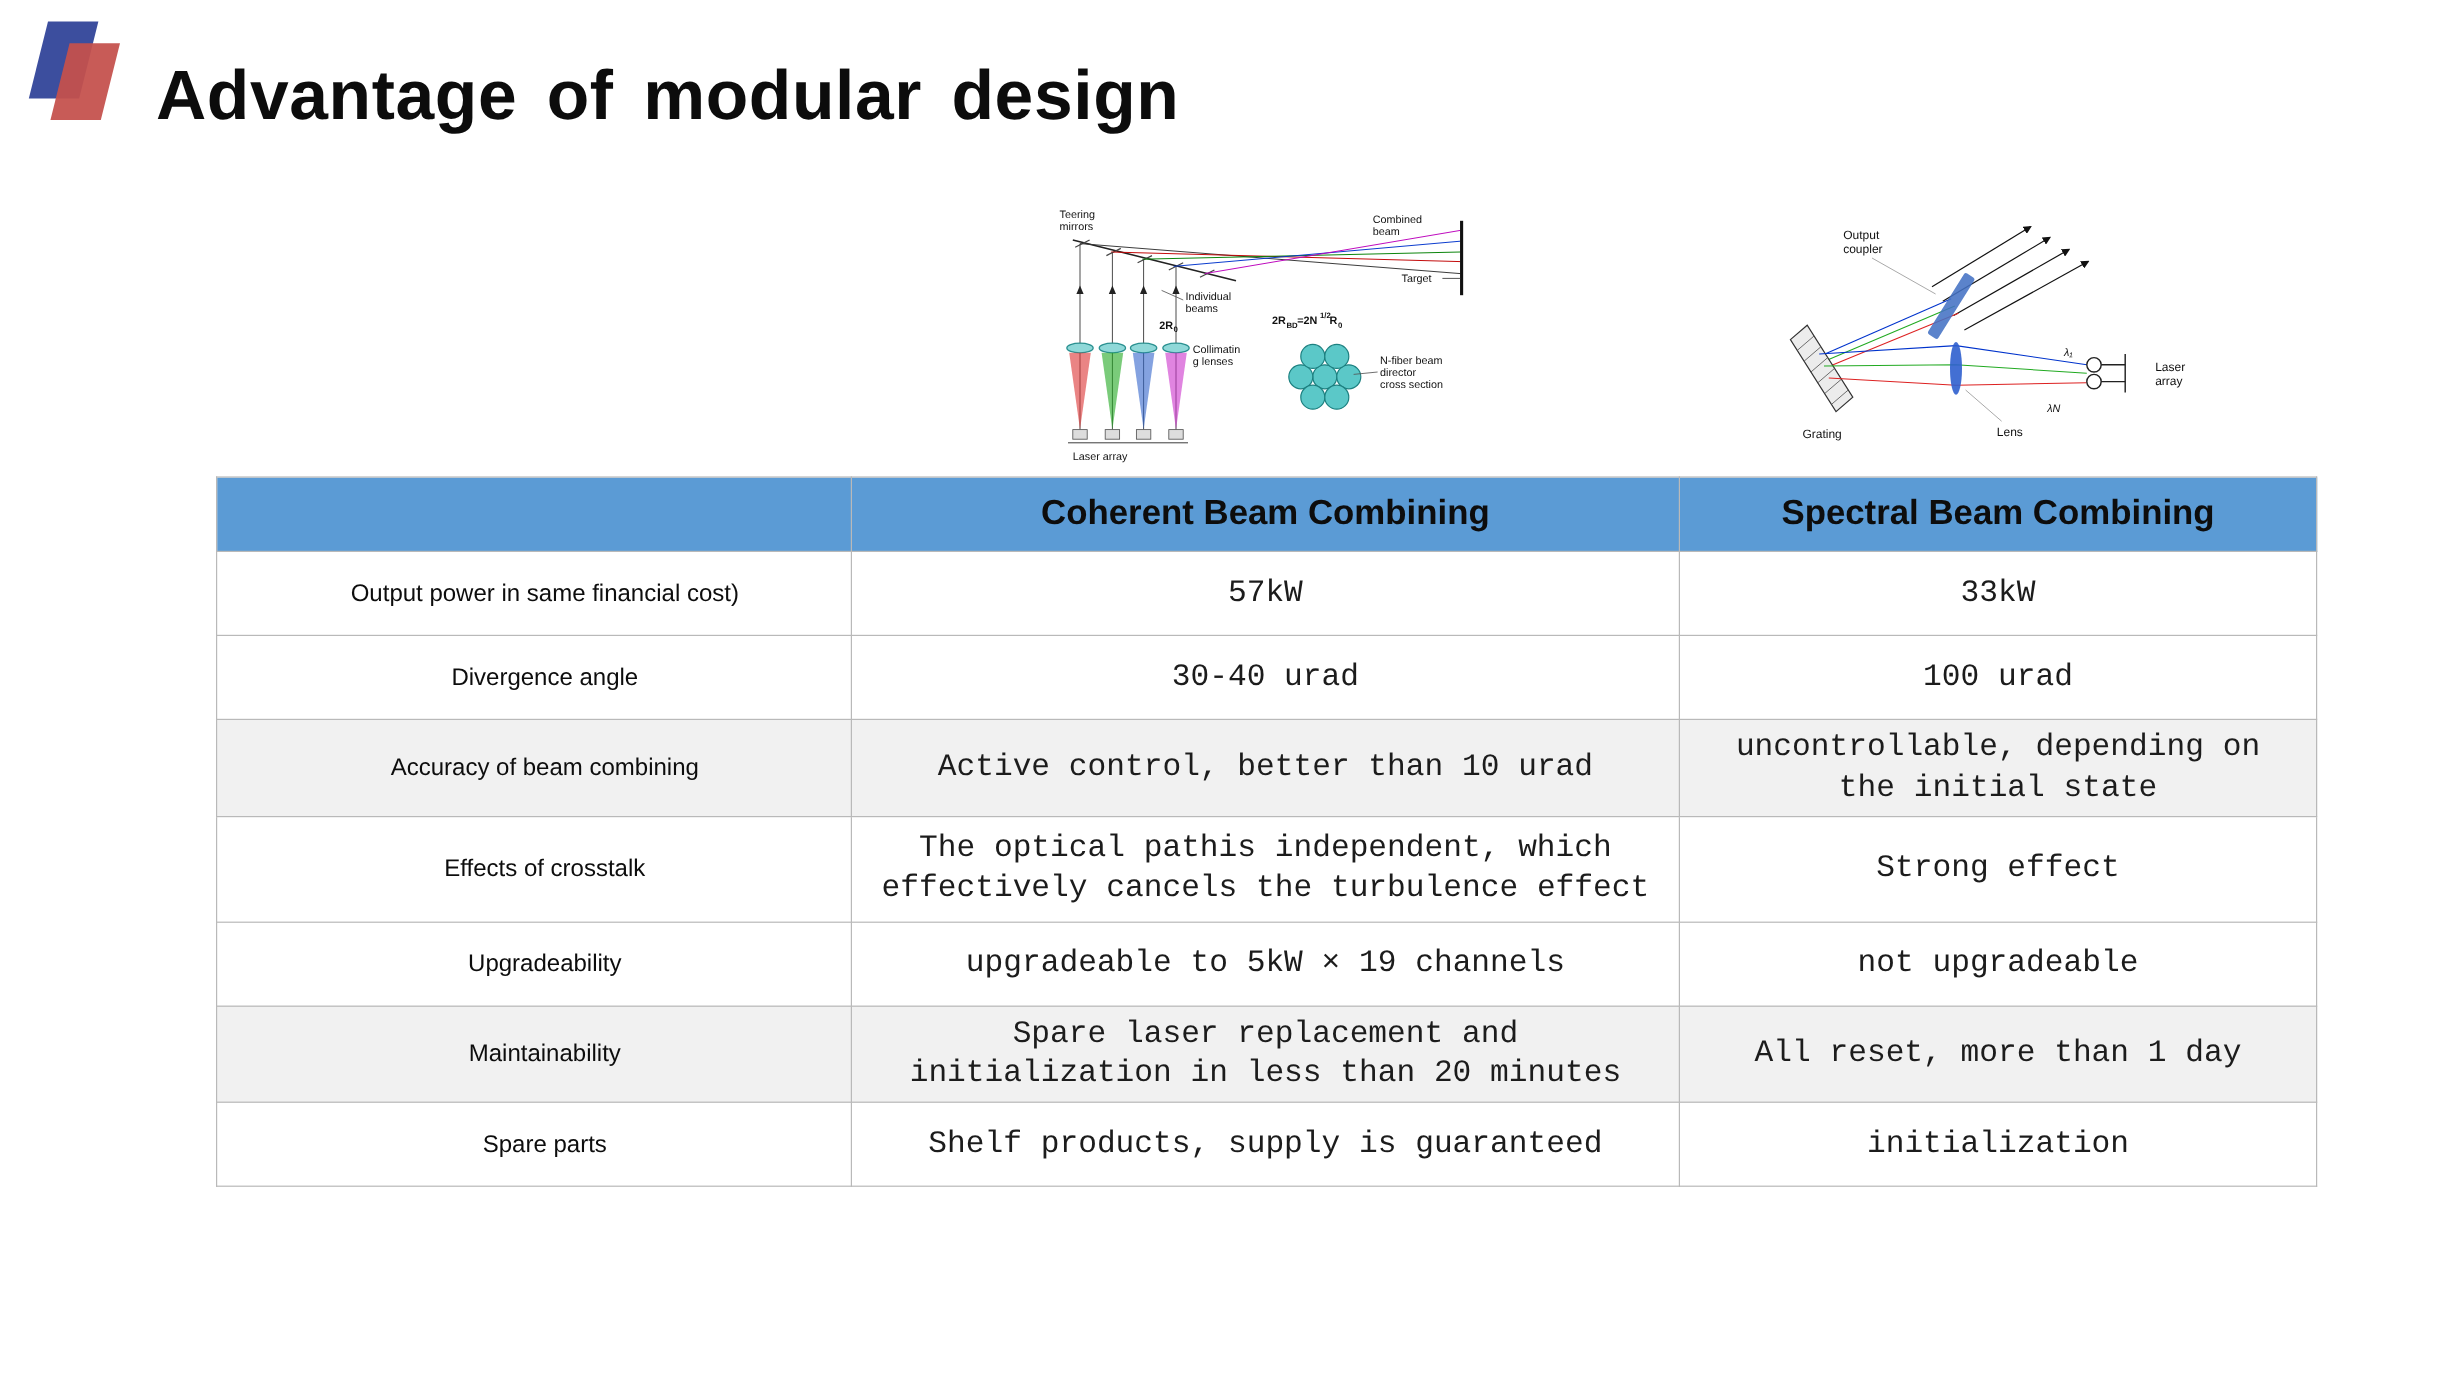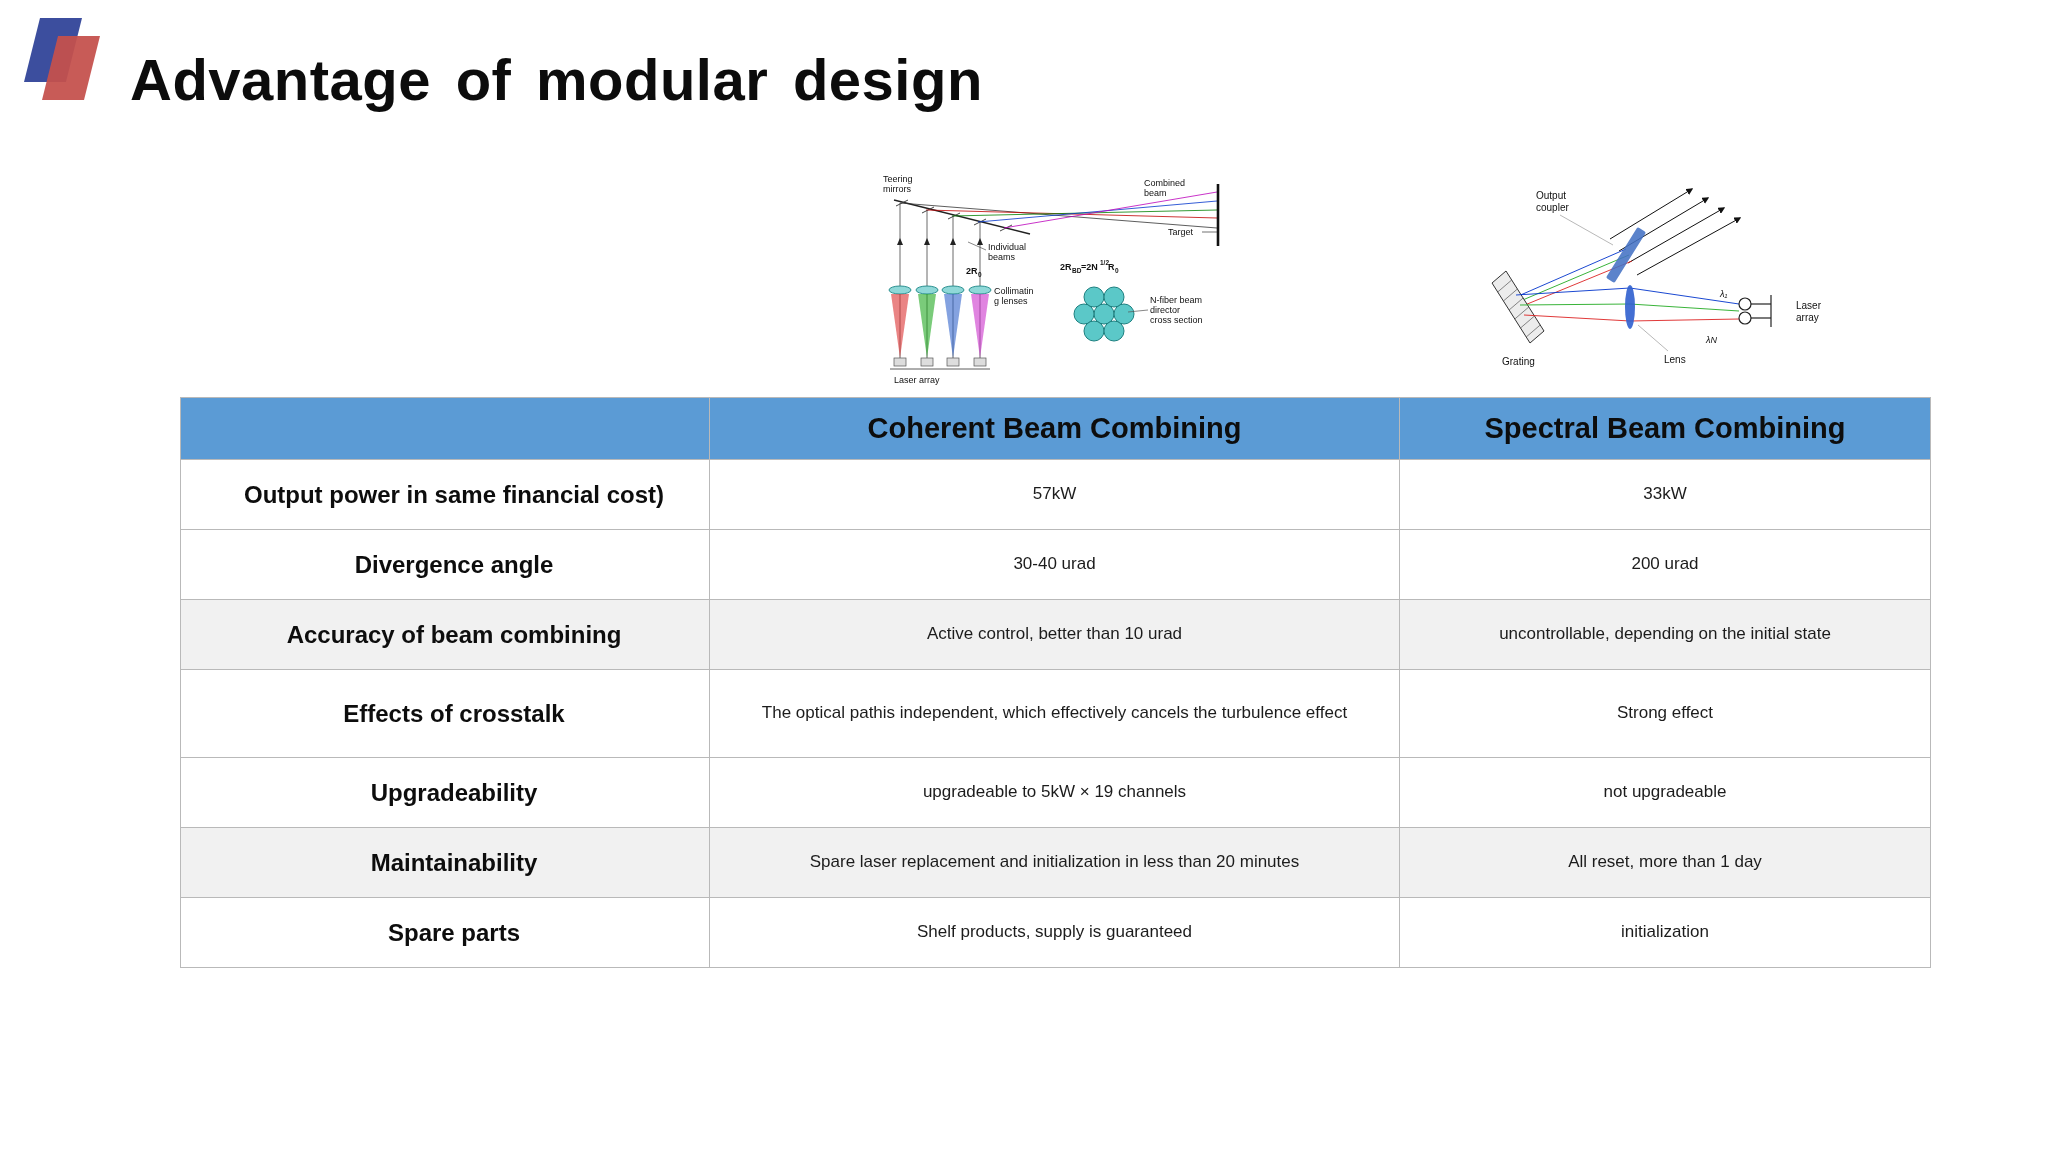--- a/index.html
+++ b/index.html
@@ -26,22 +26,22 @@
     position:absolute; left:180px; top:397px; width:1750px;
     border-collapse:collapse; table-layout:fixed;
   }
   .compare th, .compare td {
     border:1px solid #b9b9b9; text-align:center; vertical-align:middle;
     padding:6px 22px; line-height:1.3;
   }
   .compare thead th {
     background:#5B9BD5; font-size:29px; font-weight:bold; color:#0d0d0d; height:62px;
   }
-  .compare td.lbl { font-weight:bold; font-size:24px; color:#0d0d0d;padding-left:40px; }
-  .compare td.val { font-size:17px; color:#1c1c1c; }
+  .compare td.lbl { font-weight:normal; font-size:20px; color:#0d0d0d;padding-left:40px; }
+  .compare td.val { font-size:26px; color:#1c1c1c;font-family:Liberation Mono, monospace; }
   .compare tr.std td { height:70px; }
   .compare tr.tall td { height:88px; }
   .compare tr.alt { background:#f1f1f1; }
 </style>
 </head>
 <body>
 
 <div class="slide">
 
   <div class="logo">
@@ -220,21 +220,21 @@
     </thead>
     <tbody>
       <tr class="std">
         <td class="lbl">Output power in same financial cost)</td>
         <td class="val">57kW</td>
         <td class="val">33kW</td>
       </tr>
       <tr class="std">
         <td class="lbl">Divergence angle</td>
         <td class="val">30-40 urad</td>
-        <td class="val">200 urad</td>
+        <td class="val">100 urad</td>
       </tr>
       <tr class="std alt">
         <td class="lbl">Accuracy of beam combining</td>
         <td class="val">Active control, better than 10 urad</td>
         <td class="val">uncontrollable, depending on the initial state</td>
       </tr>
       <tr class="tall">
         <td class="lbl">Effects of crosstalk</td>
         <td class="val">The optical pathis independent, which effectively cancels the turbulence effect</td>
         <td class="val">Strong effect</td>

